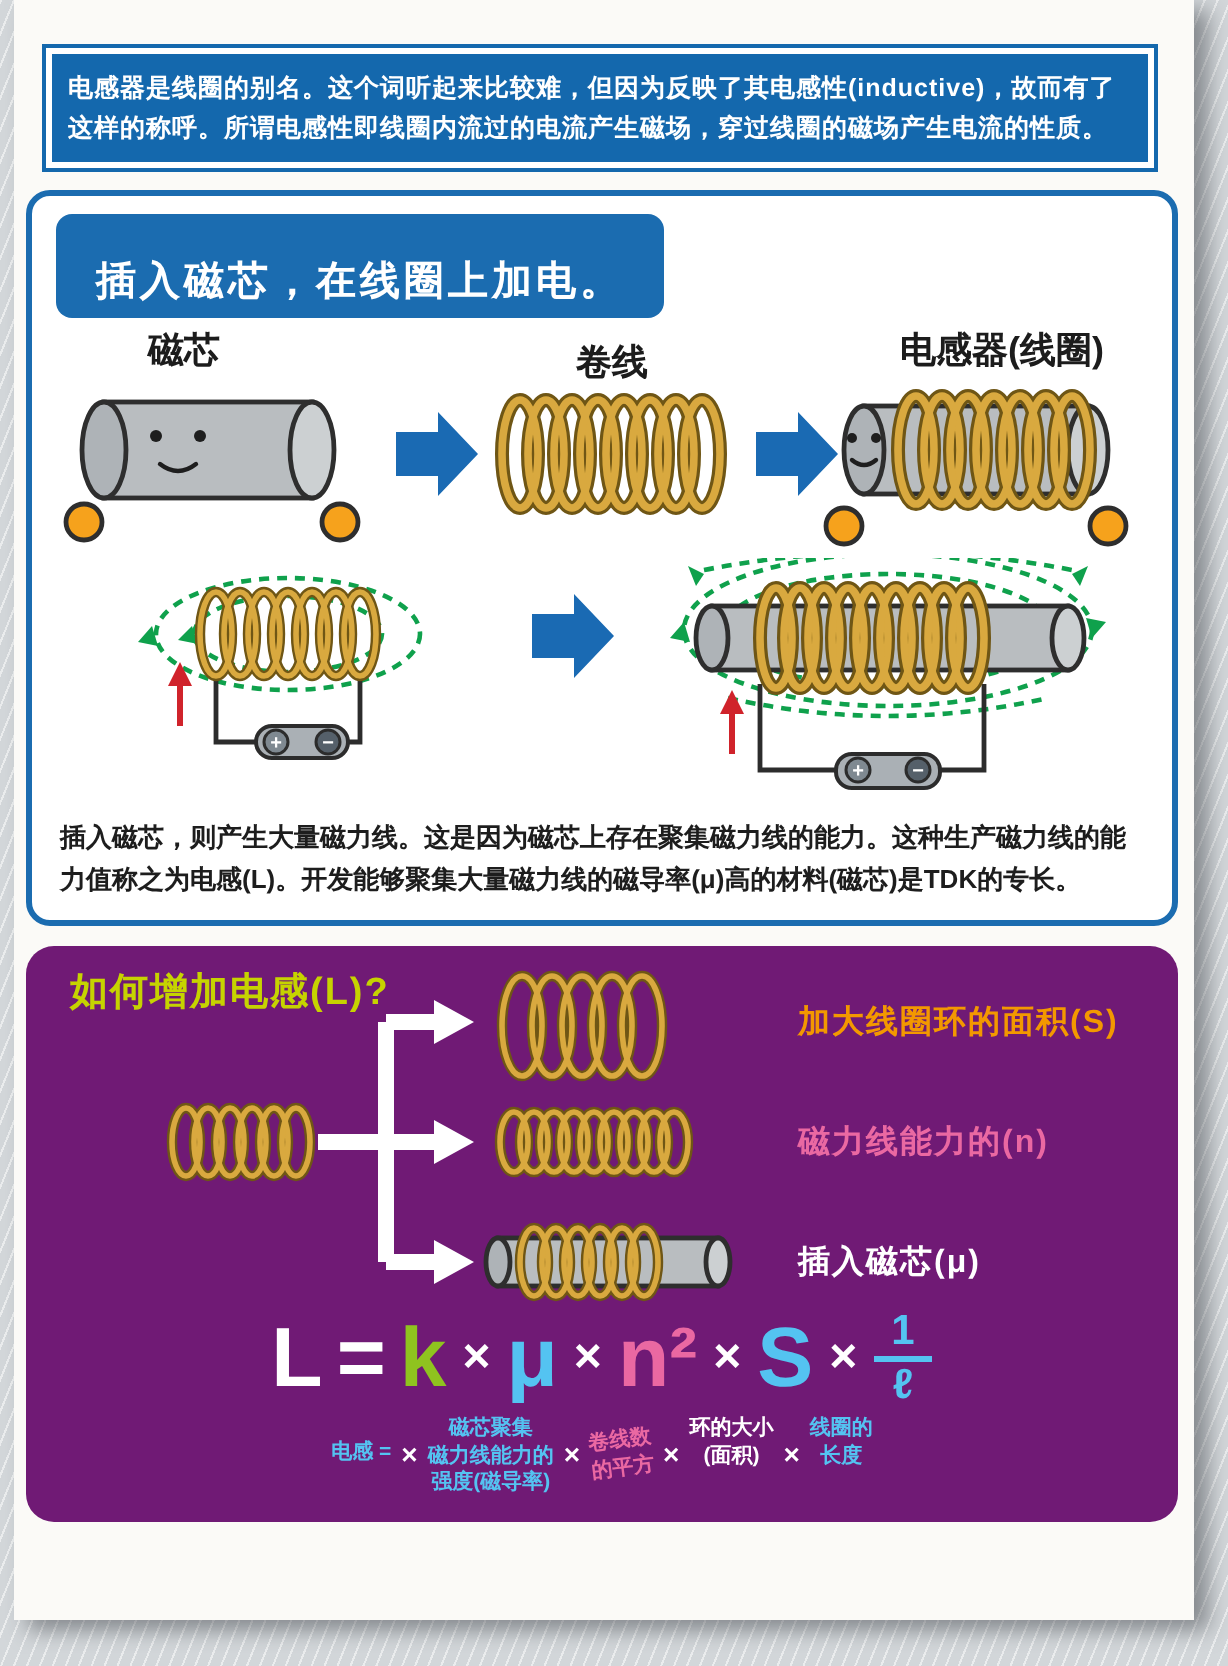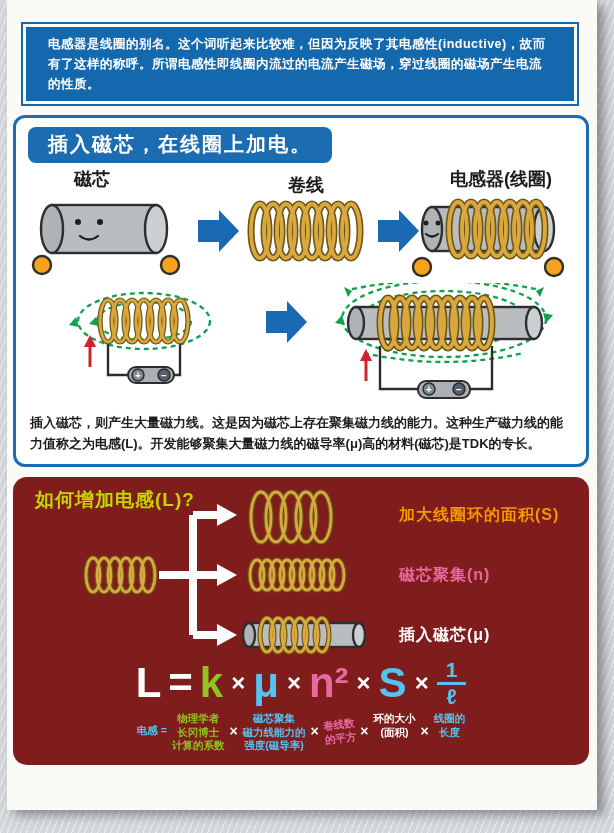--- a/index.html
+++ b/index.html
@@ -21,53 +21,53 @@
     width:590px; height:810px;
     background:#fbfaf7;
     box-shadow:7px 5px 10px rgba(55,60,66,0.5);
   }
   
   .header-box {
     margin:24px 20px 0 16px;
     background:#1468ad;
     border:3px solid #ffffff;
     box-shadow:0 0 0 2px #1468ad;
-    padding:7px 22px;
+    padding:7px 8px;
     color:#ffffff; font-weight:700; font-size:12.5px; line-height:1.6;
     letter-spacing:0.5px;
   }
   
   .main-box {
     margin:11px 8px 0 6px;
     border:3px solid #1b6cb0; border-radius:12px;
     background:#ffffff;
     padding:9px 10px 8px;
   }
   .section-title {
     display:inline-block;
     background:#1b6cb0; color:#fff;
     font-size:20px; font-weight:800; letter-spacing:2px;
-    padding:4px 20px 5px; border-radius:8px;
+    padding:20px 20px 5px; border-radius:8px;
     margin:0 0 4px 2px;
   }
   .row1 { position:relative; height:114px; }
   .row1 svg { position:absolute; left:4px; top:14px; }
   .r1-label { position:absolute; font-size:18px; font-weight:700; color:#1c1c1c; }
   .lbl-core { left:48px; top:0; }
   .lbl-coil { left:262px; top:6px; }
   .lbl-inductor { left:424px; top:0; }
   .row2 { position:relative; height:124px; margin-top:2px; }
   .body-text {
     margin:6px 4px 2px;
     font-size:13px; font-weight:700; color:#1d1d1d; line-height:1.58;
   }
   
   .bottom-box {
     margin:10px 8px 0 6px;
-    background:#7f1d1d; border-radius:14px;
+    background:#701a75; border-radius:14px;
     padding:8px 8px 10px;
     position:relative;
   }
   .q-title {
     position:absolute; left:22px; top:10px;
     color:#c6d300; font-size:19px; font-weight:800; letter-spacing:1px;
     z-index:2;
   }
   .branch-area { position:relative; height:170px; }
   .branch-area svg { position:absolute; left:0; top:0; }
@@ -339,21 +339,21 @@
 
           <g>
             <rect class="cyl" x="228" y="138" width="110" height="24"></rect>
             <ellipse class="cyl-capR" cx="338" cy="150" rx="6" ry="12"></ellipse>
             <ellipse class="cyl-capL" cx="228" cy="150" rx="6" ry="12"></ellipse>
             <use href="#coil-sm" x="246" y="150" class="wire-out thin"></use>
             <use href="#coil-sm" x="246" y="150" class="wire-in thin"></use>
           </g>
         </svg>
         <div class="br-label br-1">加大线圈环的面积(S)</div>
-        <div class="br-label br-2">磁芯聚集(n)</div>
+        <div class="br-label br-2">磁力线能力的(n)</div>
         <div class="br-label br-3">插入磁芯(μ)</div>
       </div>
 
       <div class="formula-row">
         <span class="f-big c-white">L</span>
         <span class="f-big c-white">=</span>
         <span class="f-big c-green">k</span>
         <span class="f-x">×</span>
         <span class="f-big c-cyan">μ</span>
         <span class="f-x">×</span>
@@ -362,23 +362,20 @@
         <span class="f-big c-cyan">S</span>
         <span class="f-x">×</span>
         <span class="frac c-cyan">
           <span class="num">1</span>
           <span class="den">ℓ</span>
         </span>
       </div>
 
       <div class="captions-row">
         <span class="cap cap-first c-cyan">电感 =</span>
-        <span class="cap c-green">物理学者
-长冈博士
-计算的系数</span>
         <span class="cap-x">×</span>
         <span class="cap c-cyan">磁芯聚集
 磁力线能力的
 强度(磁导率)</span>
         <span class="cap-x">×</span>
         <span class="cap cap-rot c-pink">卷线数
 的平方</span>
         <span class="cap-x">×</span>
         <span class="cap c-white">环的大小
 (面积)</span>

